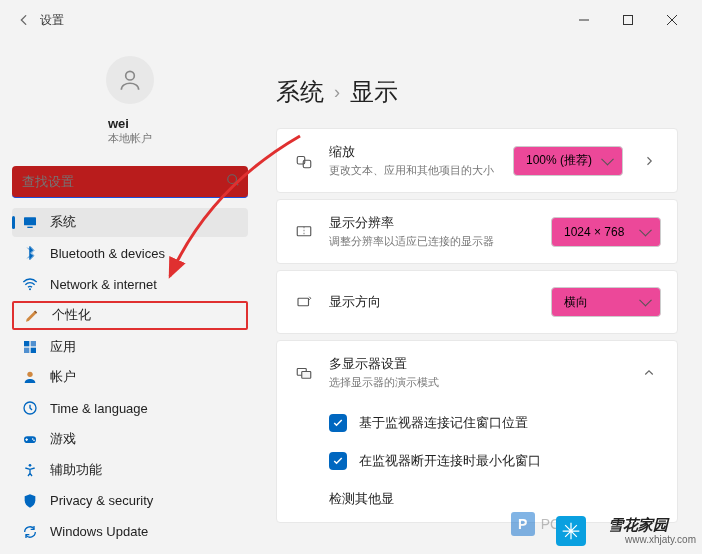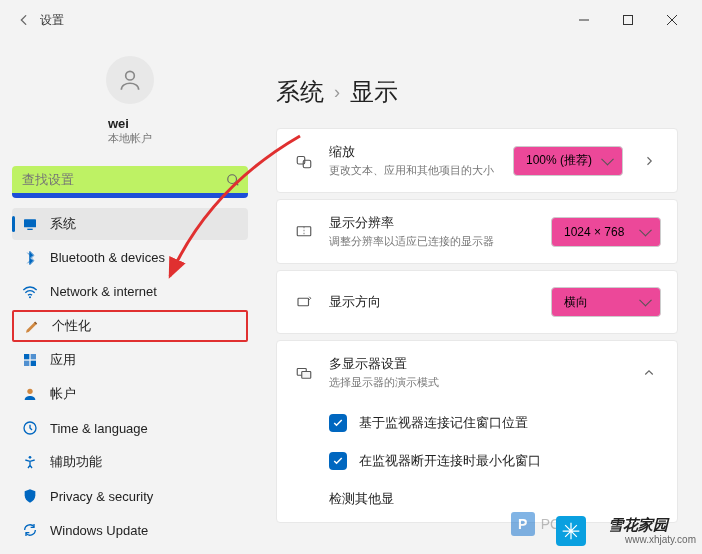--- a/index.html
+++ b/index.html
@@ -9,21 +9,21 @@
 .titlebar .title { font-size: 12px; color: #333; }
 .titlebar .spacer { flex: 1; }
 .titlebar .win-btn { width: 44px; height: 32px; display: flex; align-items: center; justify-content: center; color: #333; }
 .layout { display: flex; height: calc(100% - 40px); }
 .sidebar { width: 260px; padding: 8px 12px; display: flex; flex-direction: column; }
 .user { display: flex; align-items: center; gap: 12px; padding: 8px 8px 16px; flex-direction: column; }
 .avatar { width: 48px; height: 48px; border-radius: 50%; background: #e8e8e8; display: flex; align-items: center; justify-content: center; color: #888; }
 .user-name { font-size: 13px; font-weight: 600; color: #222; }
 .user-sub { font-size: 11px; color: #777; }
 .search { position: relative; margin: 4px 0 10px; }
-.search input { width: 100%; height: 32px; border: none; border-bottom: 5px solid #1d4ed8; background: #bef264; border-radius: 4px; padding: 0 32px 0 10px; font-size: 13px; outline: none; }
+.search input { width: 100%; height: 32px; border: none; border-bottom: 1px solid #1d4ed8; background: #b91c1c; border-radius: 4px; padding: 0 32px 0 10px; font-size: 13px; outline: none; }
 .search .icon { position: absolute; right: 8px; top: 50%; transform: translateY(-50%); color: #666; }
 .nav { display: flex; flex-direction: column; gap: 2px; overflow-y: auto; }
 .nav-item { display: flex; align-items: center; gap: 12px; height: 36px; padding: 0 10px; border-radius: 4px; font-size: 13px; color: #222; cursor: pointer; position: relative; }
 .nav-item.active { background: #e6e6e6; }
 .nav-item.active::before { content: ""; position: absolute; left: 0; top: 8px; bottom: 8px; width: 3px; background: #0067c0; border-radius: 2px; }
 .nav-item.highlight { border: 2px solid #e03030; border-radius: 2px; }
 .nav-icon { width: 16px; height: 16px; display: flex; align-items: center; justify-content: center; flex-shrink: 0; }
 .content { flex: 1; padding: 12px 24px 0 16px; overflow-y: auto; }
 .breadcrumb { font-size: 24px; color: #222; margin: 24px 0 20px; display: flex; align-items: center; gap: 10px; }
 .breadcrumb .sep { color: #999; font-size: 18px; }
@@ -164,20 +164,31 @@
             <svg width="16" height="16" viewBox="0 0 24 24">
               <circle cx="12" cy="12" r="9" fill="none" stroke="#0067c0" stroke-width="2"></circle>
               <path d="M12 7v5l3 3" stroke="#0067c0" stroke-width="2" fill="none"></path>
             </svg>
           </span>
           <span>Time &amp; language</span>
         </div>
         <div class="nav-item">
           <span class="nav-icon">
             <svg width="16" height="16" viewBox="0 0 24 24">
+              <rect x="3" y="8" width="18" height="10" rx="5" fill="#0067c0"></rect>
+              <circle cx="16" cy="12" r="1.2" fill="#fff"></circle>
+              <circle cx="18" cy="14" r="1.2" fill="#fff"></circle>
+              <path d="M7 11v4M5 13h4" stroke="#fff" stroke-width="1.5"></path>
+            </svg>
+          </span>
+          <span>游戏</span>
+        </div>
+        <div class="nav-item">
+          <span class="nav-icon">
+            <svg width="16" height="16" viewBox="0 0 24 24">
               <circle cx="12" cy="5" r="2" fill="#0067c0"></circle>
               <path d="M5 9l7 2 7-2M12 11v6M9 21l3-4 3 4" stroke="#0067c0" stroke-width="2" fill="none"></path>
             </svg>
           </span>
           <span>辅助功能</span>
         </div>
         <div class="nav-item">
           <span class="nav-icon">
             <svg width="16" height="16" viewBox="0 0 24 24">
               <path d="M12 2l8 3v6c0 5-3 9-8 11-5-2-8-6-8-11V5l8-3z" fill="#0067c0"></path>

